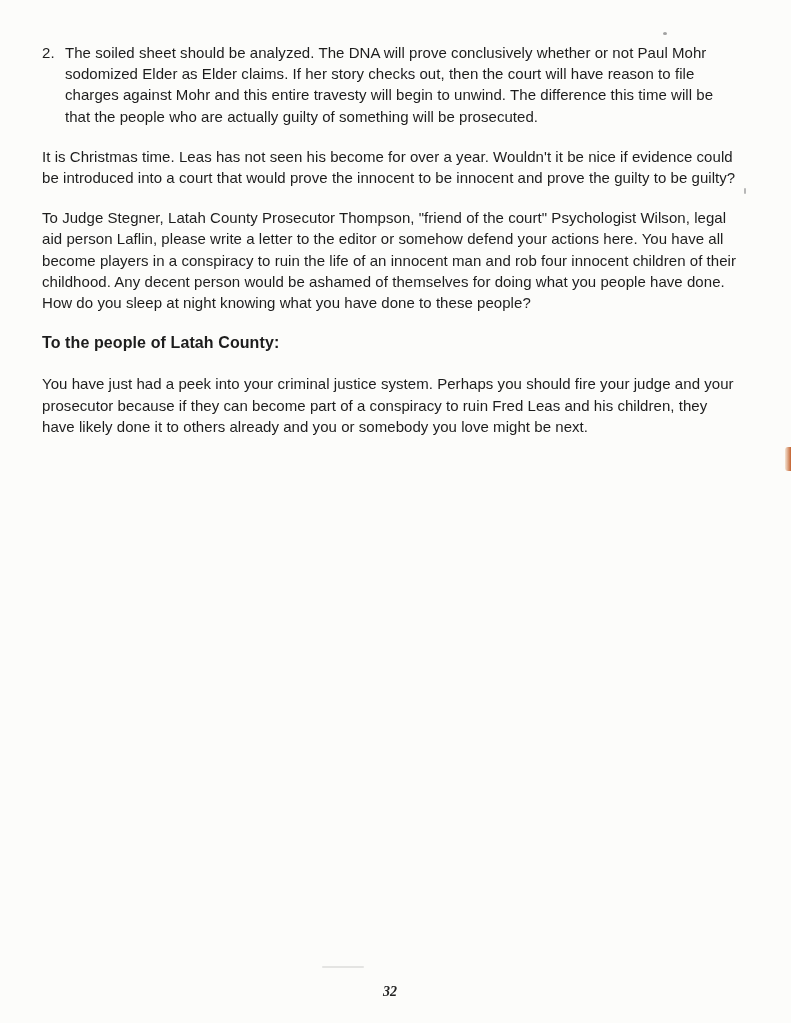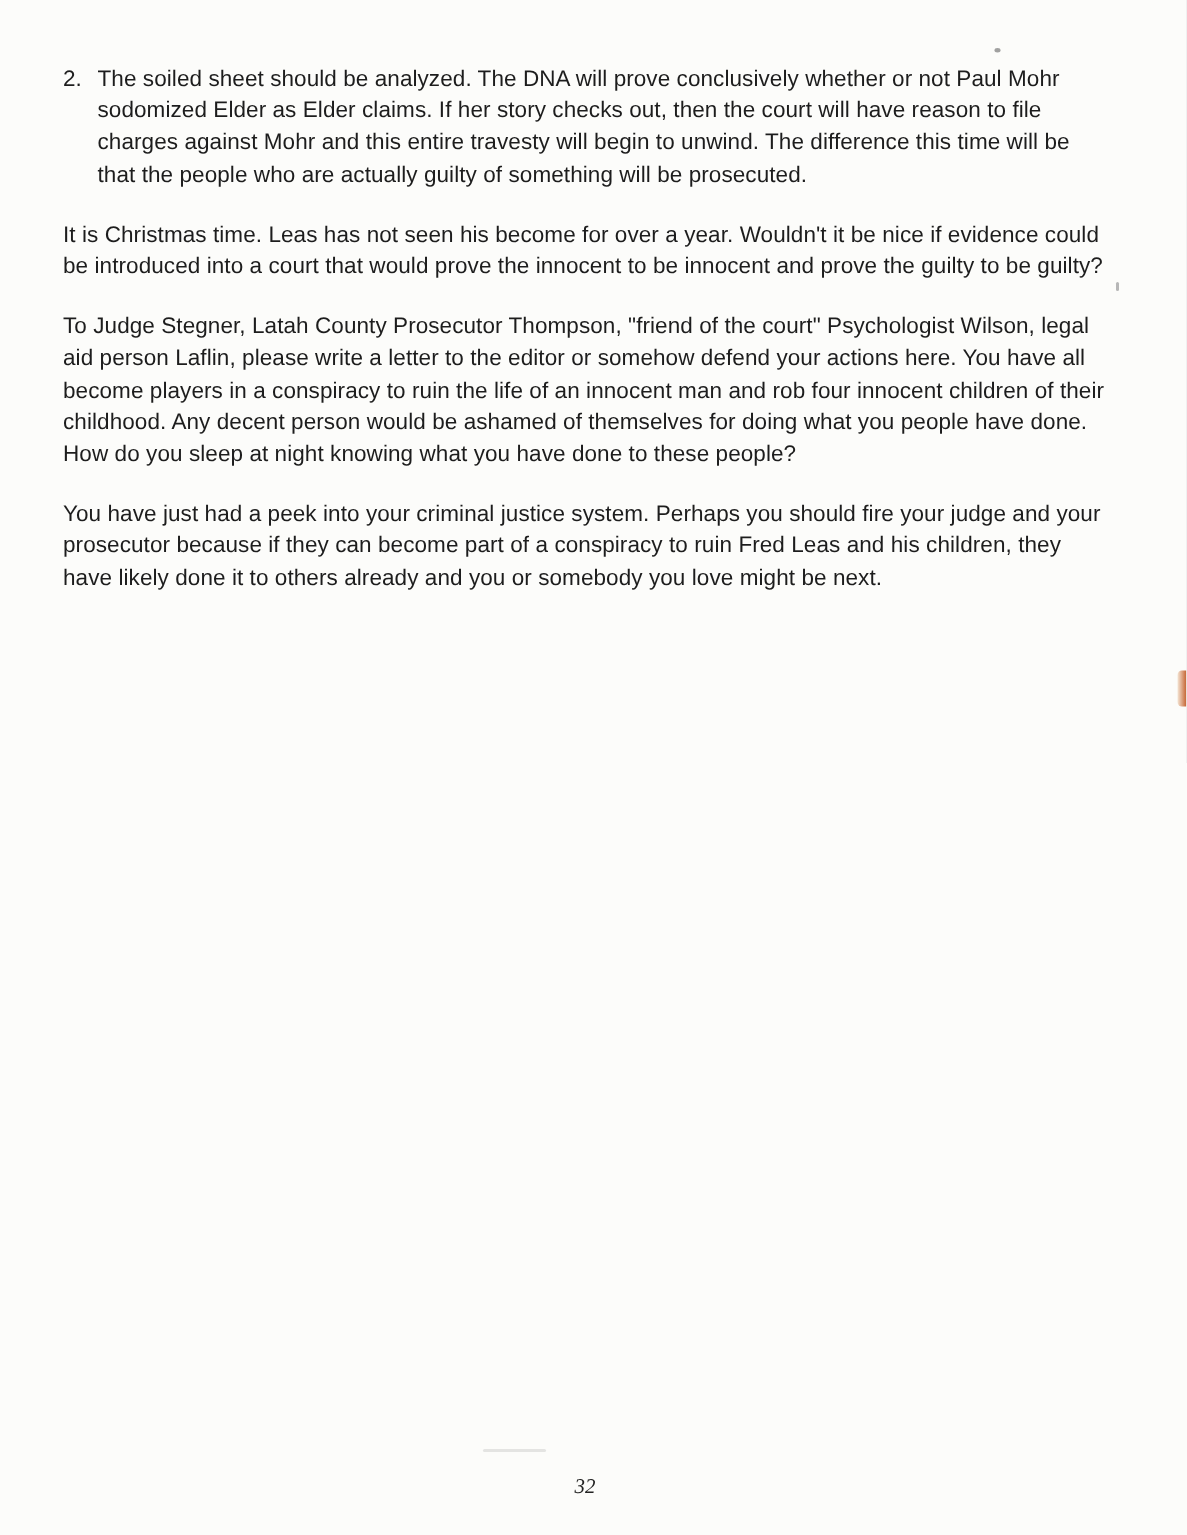--- a/index.html
+++ b/index.html
@@ -50,21 +50,21 @@
   footer.page-footer {
     position: absolute;
     left: 0;
     top: 982px;
     width: 780px;
     text-align: center;
   }
   .page-number {
     font-family: "Liberation Serif", serif;
     font-style: italic;
-    font-weight: 400;
+    font-weight: 700;
     font-size: 14px;
     color: #222;
   }
   
   .artifact { position: absolute; pointer-events: none; }
   .speck-1 {
     left: 663px; top: 32px;
     width: 4px; height: 3px;
     background: #8a8a8a;
     border-radius: 50%;
@@ -100,20 +100,21 @@
 
     <div class="list-item">
       <span class="list-marker">2.</span>
       <p class="list-text">The soiled sheet should be analyzed. The DNA will prove conclusively whether or not Paul Mohr sodomized Elder as Elder claims. If her story checks out, then the court will have reason to file charges against Mohr and this entire travesty will begin to unwind. The difference this time will be that the people who are actually guilty of something will be prosecuted.</p>
     </div>
 
     <p>It is Christmas time. Leas has not seen his become for over a year. Wouldn't it be nice if evidence could be introduced into a court that would prove the innocent to be innocent and prove the guilty to be guilty?</p>
 
     <p>To Judge Stegner, Latah County Prosecutor Thompson, "friend of the court" Psychologist Wilson, legal aid person Laflin, please write a letter to the editor or somehow defend your actions here. You have all become players in a conspiracy to ruin the life of an innocent man and rob four innocent children of their childhood. Any decent person would be ashamed of themselves for doing what you people have done. How do you sleep at night knowing what you have done to these people?</p>
 
+    <h2 class="section-heading">To the people of Latah County:</h2>
 
     <p>You have just had a peek into your criminal justice system. Perhaps you should fire your judge and your prosecutor because if they can become part of a conspiracy to ruin Fred Leas and his children, they have likely done it to others already and you or somebody you love might be next.</p>
 
   </main>
 
   <div class="artifact speck-1"></div>
   <div class="artifact speck-2"></div>
   <div class="artifact red-mark"></div>
   <div class="artifact smudge"></div>
 

